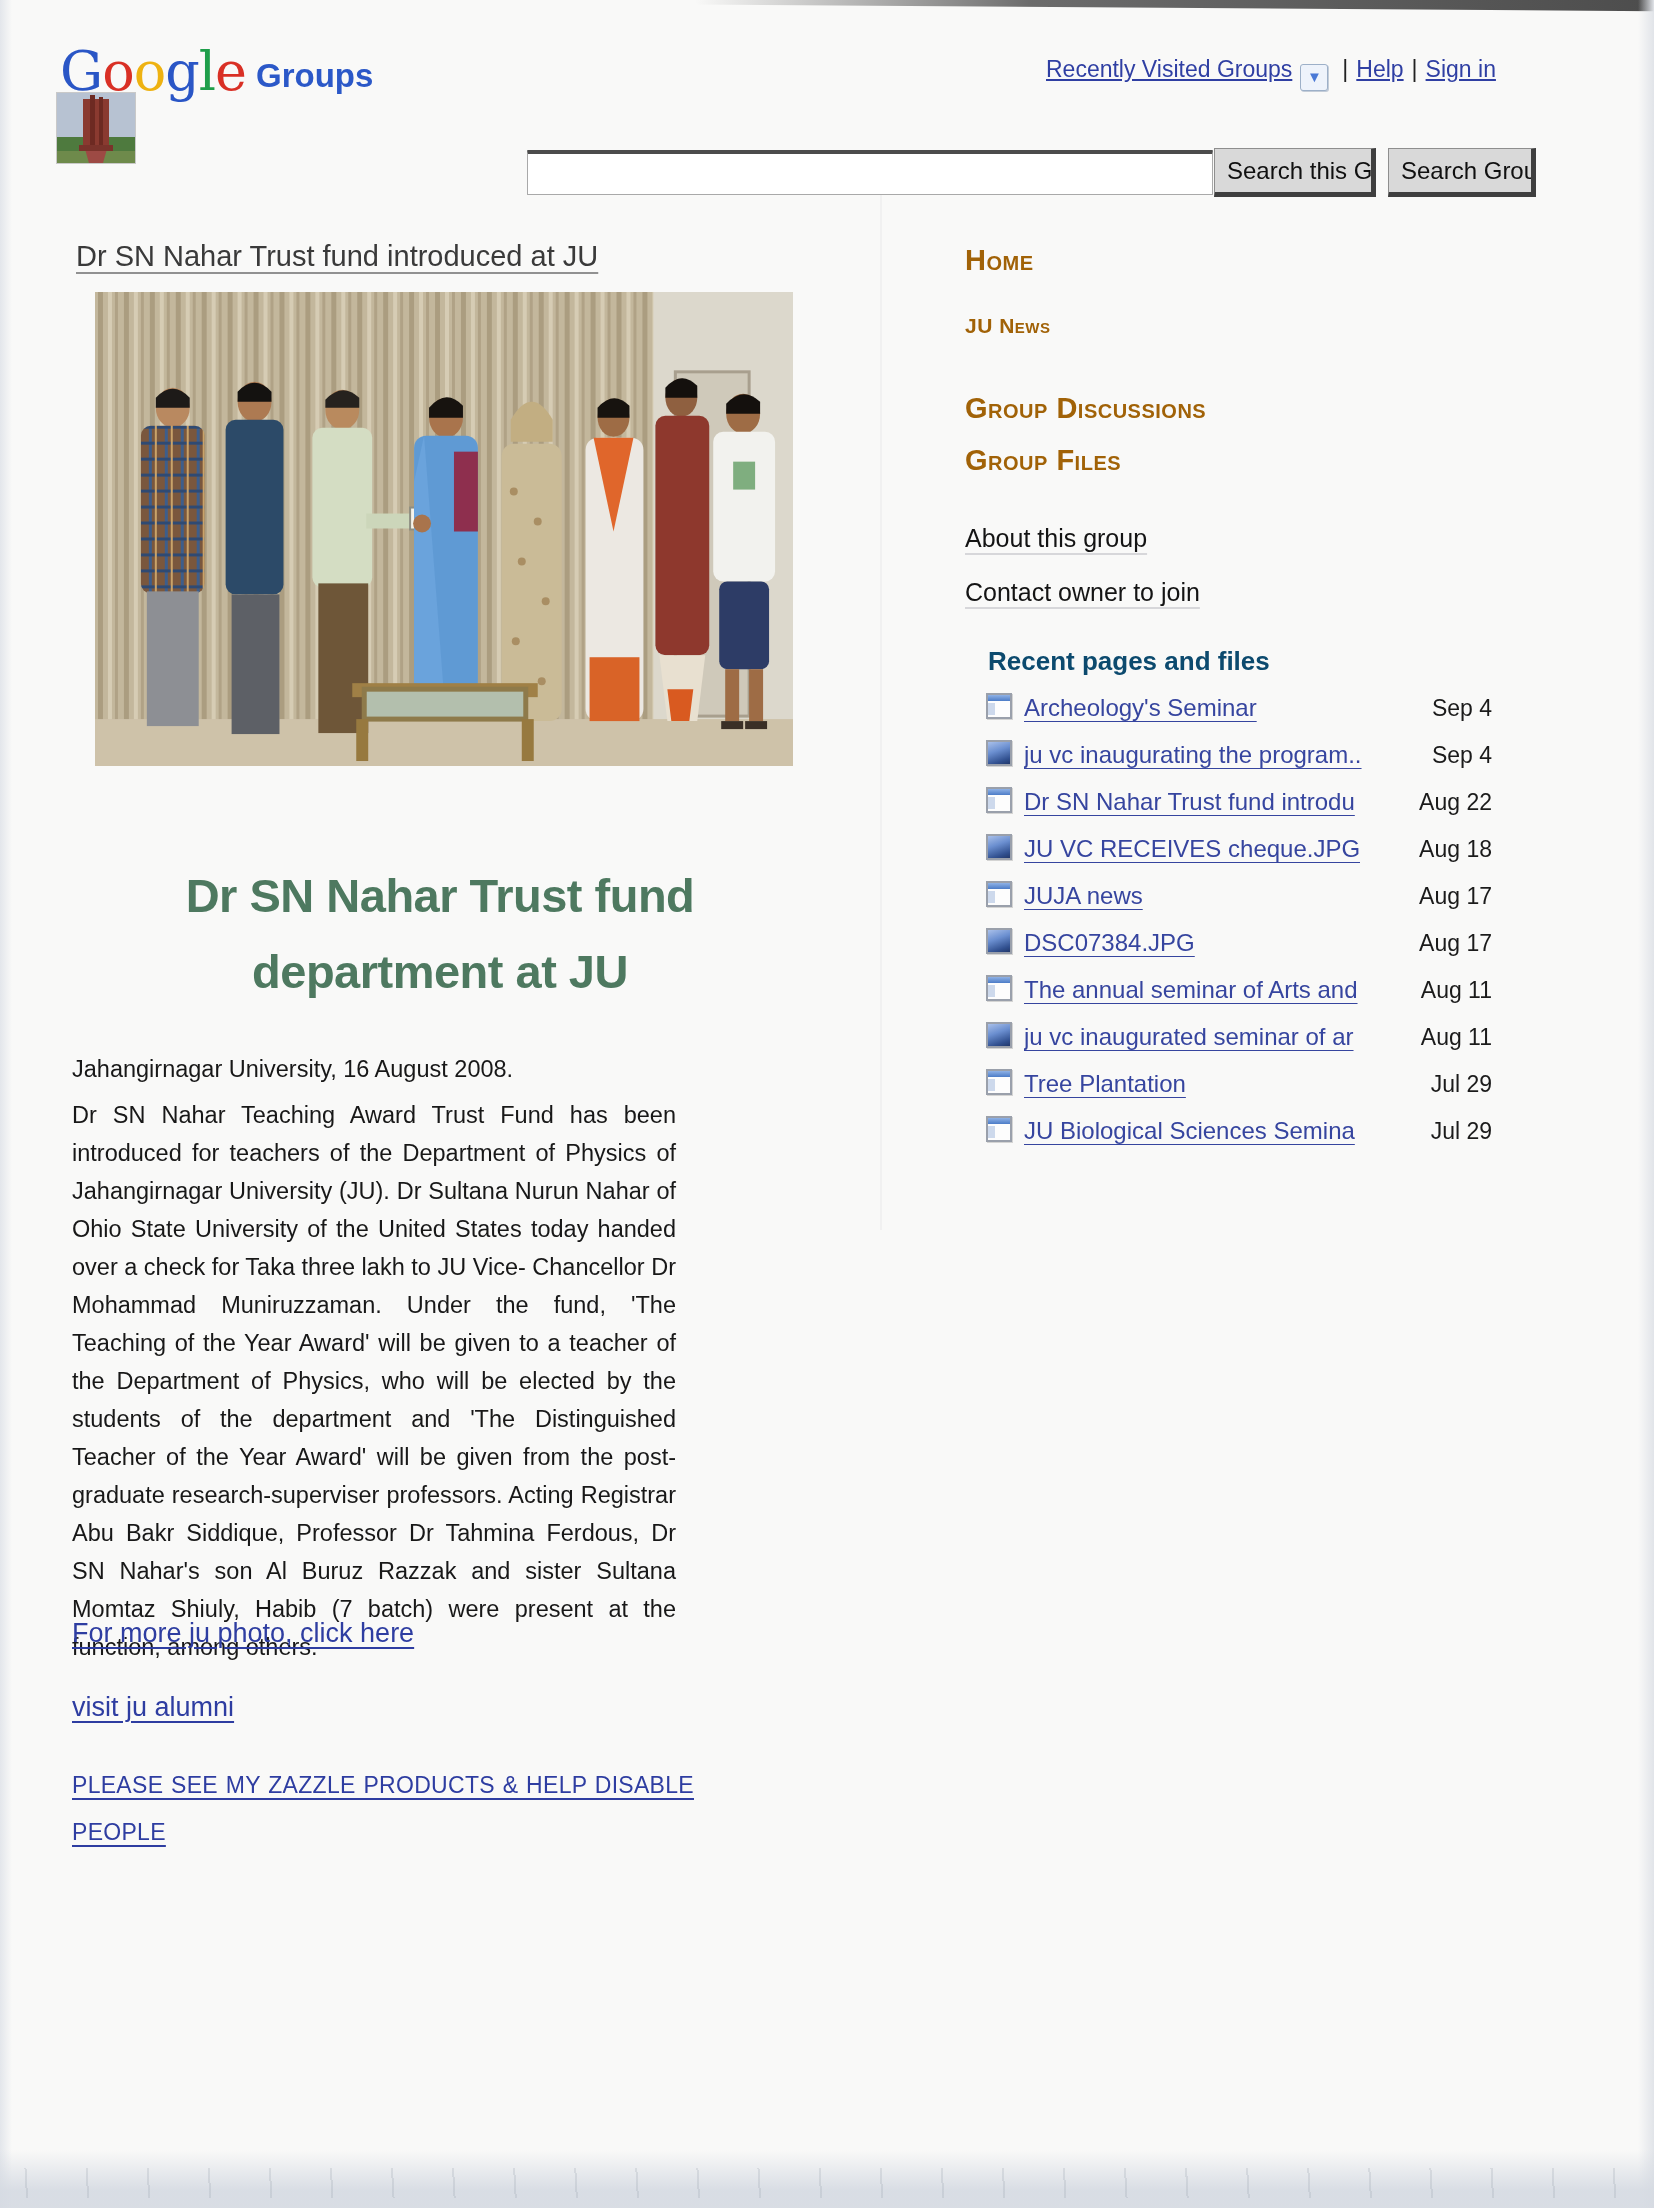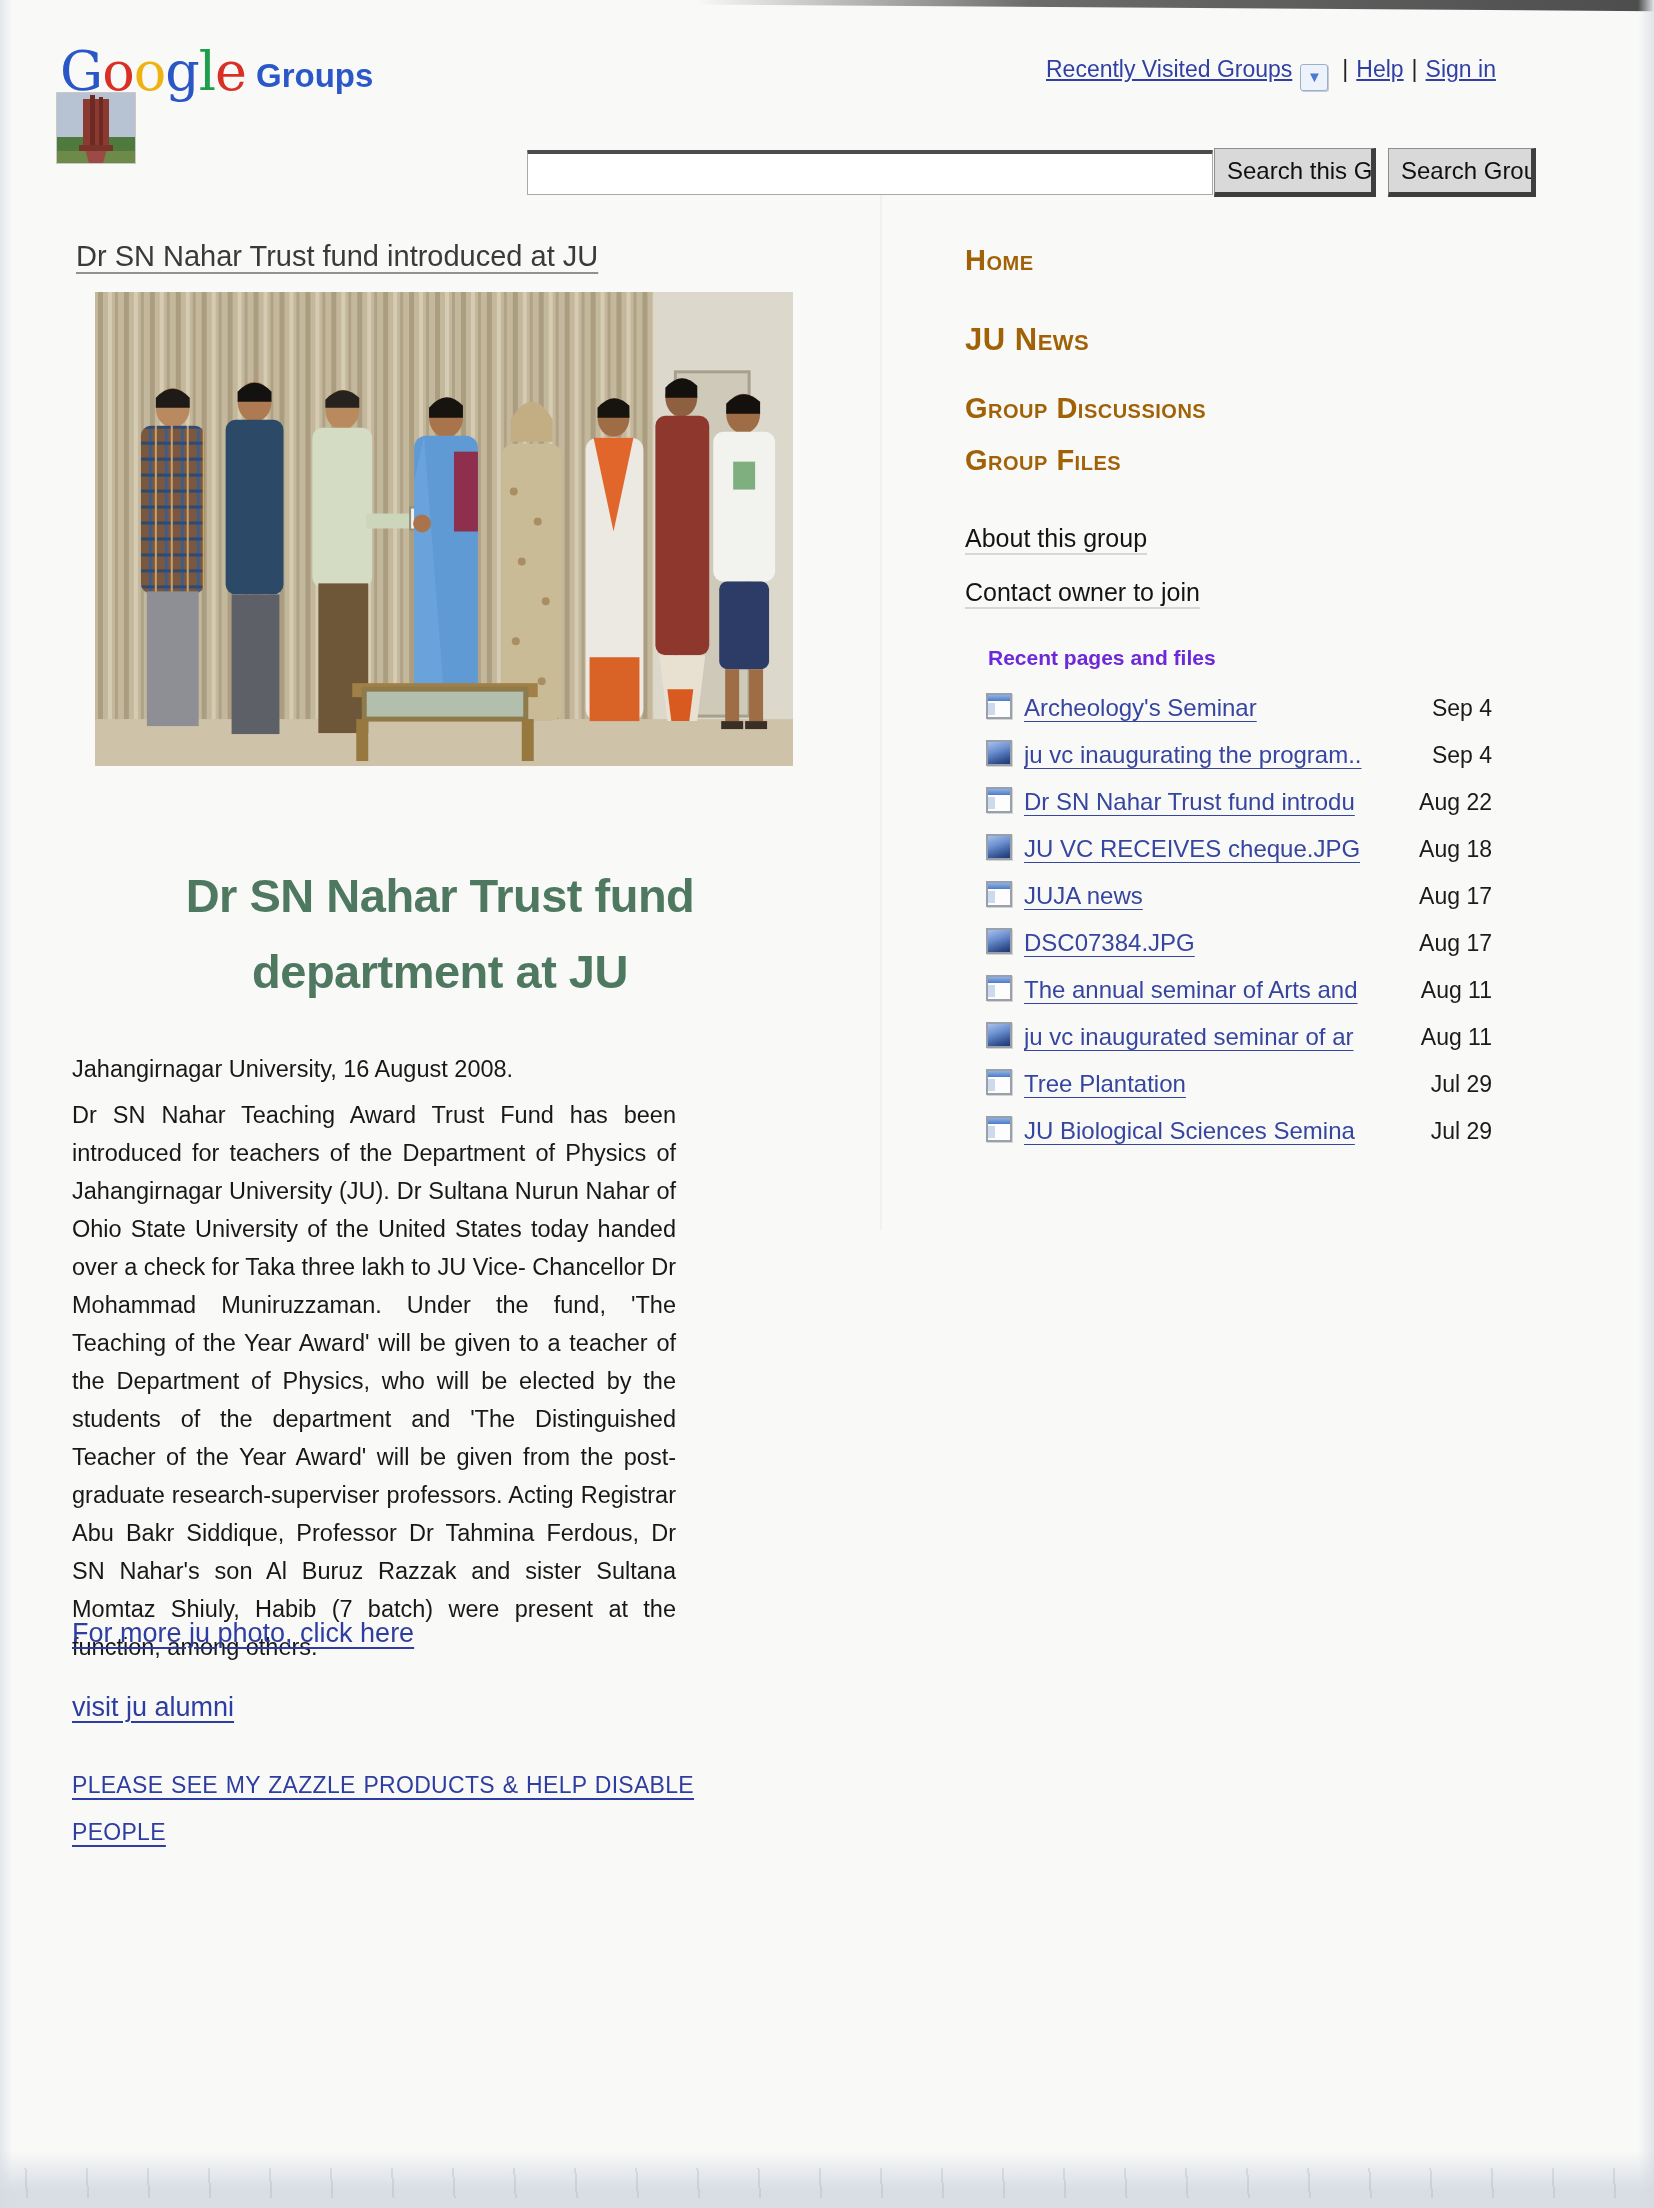--- a/index.html
+++ b/index.html
@@ -52,25 +52,25 @@
   .art-link{position:absolute;left:72px;font-size:27px;color:#2e3da1;text-decoration:underline;
     text-underline-offset:5px;text-decoration-thickness:2px;}
   .lnk1{top:1618px;}
   .lnk2{top:1692px;}
   .lnk3{top:1762px;width:622px;display:block;text-align:justify;font-size:23px;line-height:47px;
     letter-spacing:.3px;}
 
   
   .side-nav-item{position:absolute;left:965px;font-variant:small-caps;font-weight:bold;
     font-size:29px;color:#a16207;letter-spacing:.5px;}
-  .nav0{top:244px;}.nav1{top:322px;font-size:31px;}.nav2{top:392px;}.nav3{top:444px;}
+  .nav0{top:244px;}.nav1{top:314px;font-size:21px;}.nav2{top:392px;}.nav3{top:444px;}
   .side-link{position:absolute;left:965px;font-size:25px;color:#141414;
     text-decoration:underline;text-decoration-color:rgba(40,40,60,.16);text-underline-offset:6px;}
   .sl0{top:524px;}.sl1{top:578px;}
-  .recent-title{position:absolute;left:988px;top:646px;font-size:21px;font-weight:bold;color:#6d28d9;}
+  .recent-title{position:absolute;left:988px;top:646px;font-size:26px;font-weight:bold;color:#0c4a6e;}
   .recent-list{position:absolute;left:986px;top:694px;width:506px;}
   .recent-row{position:relative;height:26px;margin-bottom:21px;}
   .ricon{position:absolute;left:0;top:-1px;width:22px;height:22px;border:2px solid #9aa0ab;
     background:#fdfdfd;box-shadow:1px 1px 0 rgba(0,0,0,.15);}
   .ricon.page::before{content:"";position:absolute;left:0;right:0;top:0;height:6px;
     background:linear-gradient(#8fb2e6,#4c7cc7);}
   .ricon.page::after{content:"";position:absolute;left:0;top:8px;width:7px;height:12px;background:#cdd9ec;}
   .ricon.image{background:linear-gradient(160deg,#a9c0ea 0%,#6b8fd0 40%,#31508f 80%,#22386b 100%);}
   .rlink{position:absolute;left:38px;top:0;max-width:350px;overflow:hidden;white-space:nowrap;
     font-size:24px;color:#36459f;text-decoration:underline;text-underline-offset:5px;

